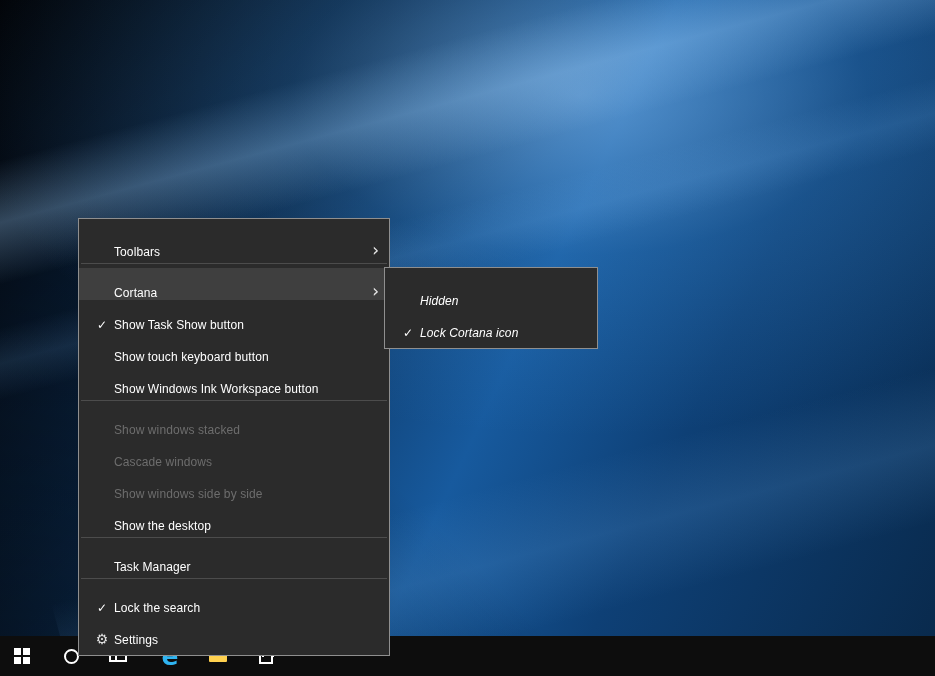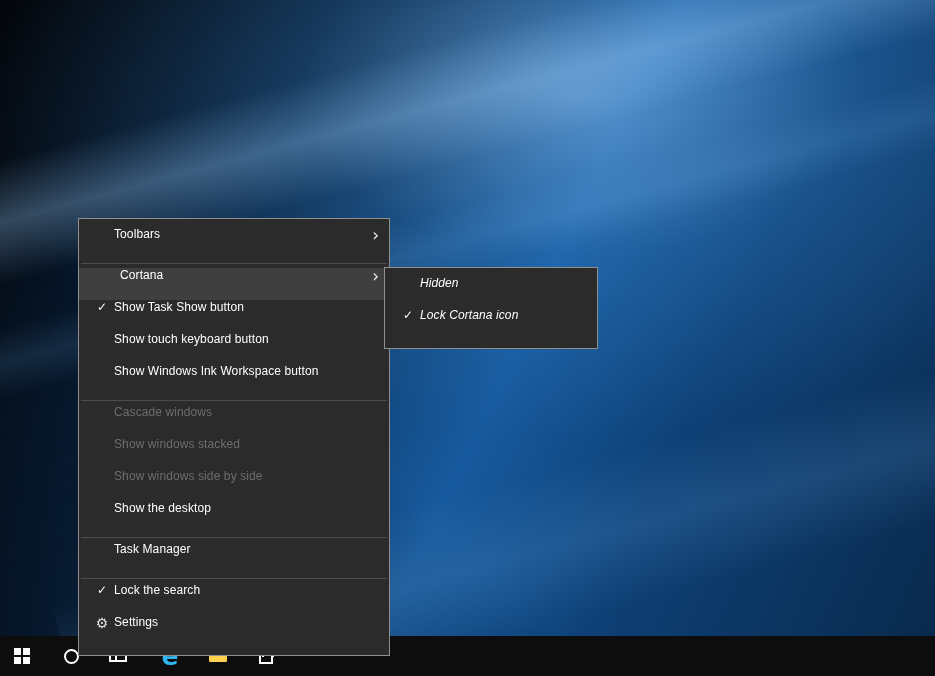--- a/index.html
+++ b/index.html
@@ -63,22 +63,22 @@
     background:var(--menu-bg,#2b2b2b);
     border:1px solid var(--menu-border,#8f8f8f);
     padding:8px 0;
     font-size:12px;
     color:var(--menu-text,#fff);
     cursor:default;
   }
   .main-menu { left:78px; top:218px; width:312px; z-index:20; }
   .submenu   { left:384px; top:267px; width:214px; z-index:21;font-style:italic; }
 
-  .menu-item { display:flex; align-items:flex-start; height:32px; }
-  .menu-item.highlighted { background:var(--menu-highlight,#3f3f3f);padding-left:6px; }
+  .menu-item { display:flex; align-items:flex-end; height:32px; }
+  .menu-item.highlighted { background:var(--menu-highlight,#3f3f3f); }
   .slot { flex:0 0 20px; margin-left:13px; text-align:center; font-size:12px; color:#fff; }
   .slot.gear { font-size:14px; color:#e0e0e0; font-family:"DejaVu Sans",sans-serif; }
   .label { margin-left:2px; letter-spacing:0.1px; }
   .menu-item.disabled .label { color:var(--menu-text-disabled,#6d6d6d); }
   .chevron { margin-left:auto; margin-right:10px; font-size:17px; line-height:1; color:#e6e6e6;
     font-family:"DejaVu Sans",sans-serif; }
   .separator { height:1px; background:var(--menu-separator,#4c4c4c); margin:4px 2px; }
 </style>
 </head>
 <body>
@@ -138,26 +138,26 @@
 
   <div class="menu-item">
     <span class="slot"></span>
     <span class="label">Show Windows Ink Workspace button</span>
   </div>
 
   <div class="separator"></div>
 
   <div class="menu-item disabled">
     <span class="slot"></span>
+    <span class="label">Show windows stacked</span>
+  </div>
+
+  <div class="menu-item disabled">
+    <span class="slot"></span>
     <span class="label">Cascade windows</span>
-  </div>
-
-  <div class="menu-item disabled">
-    <span class="slot"></span>
-    <span class="label">Show windows stacked</span>
   </div>
 
   <div class="menu-item disabled">
     <span class="slot"></span>
     <span class="label">Show windows side by side</span>
   </div>
 
   <div class="menu-item">
     <span class="slot"></span>
     <span class="label">Show the desktop</span>

